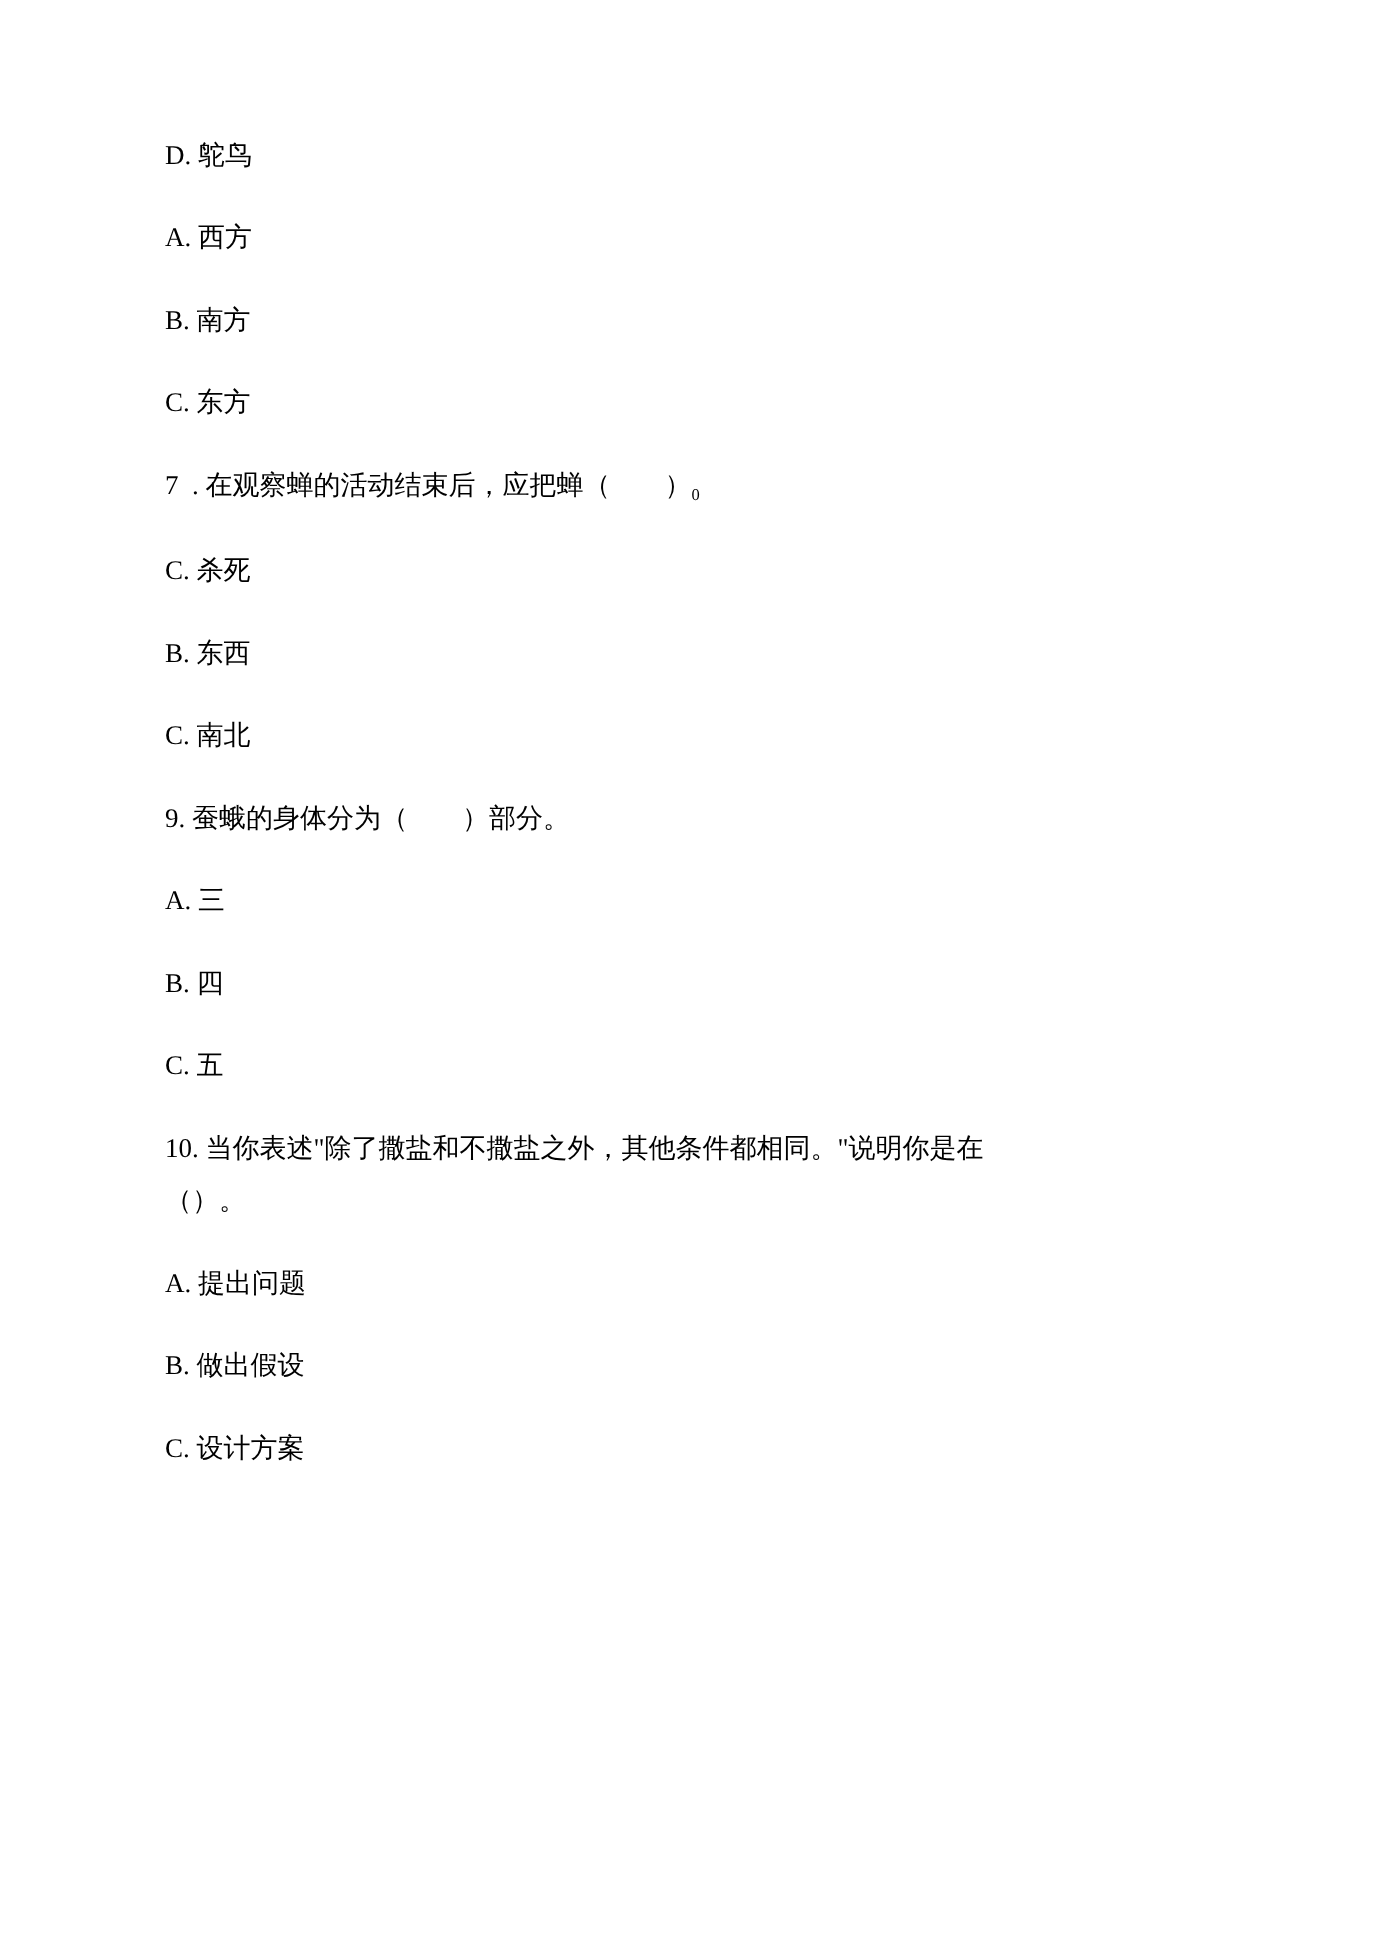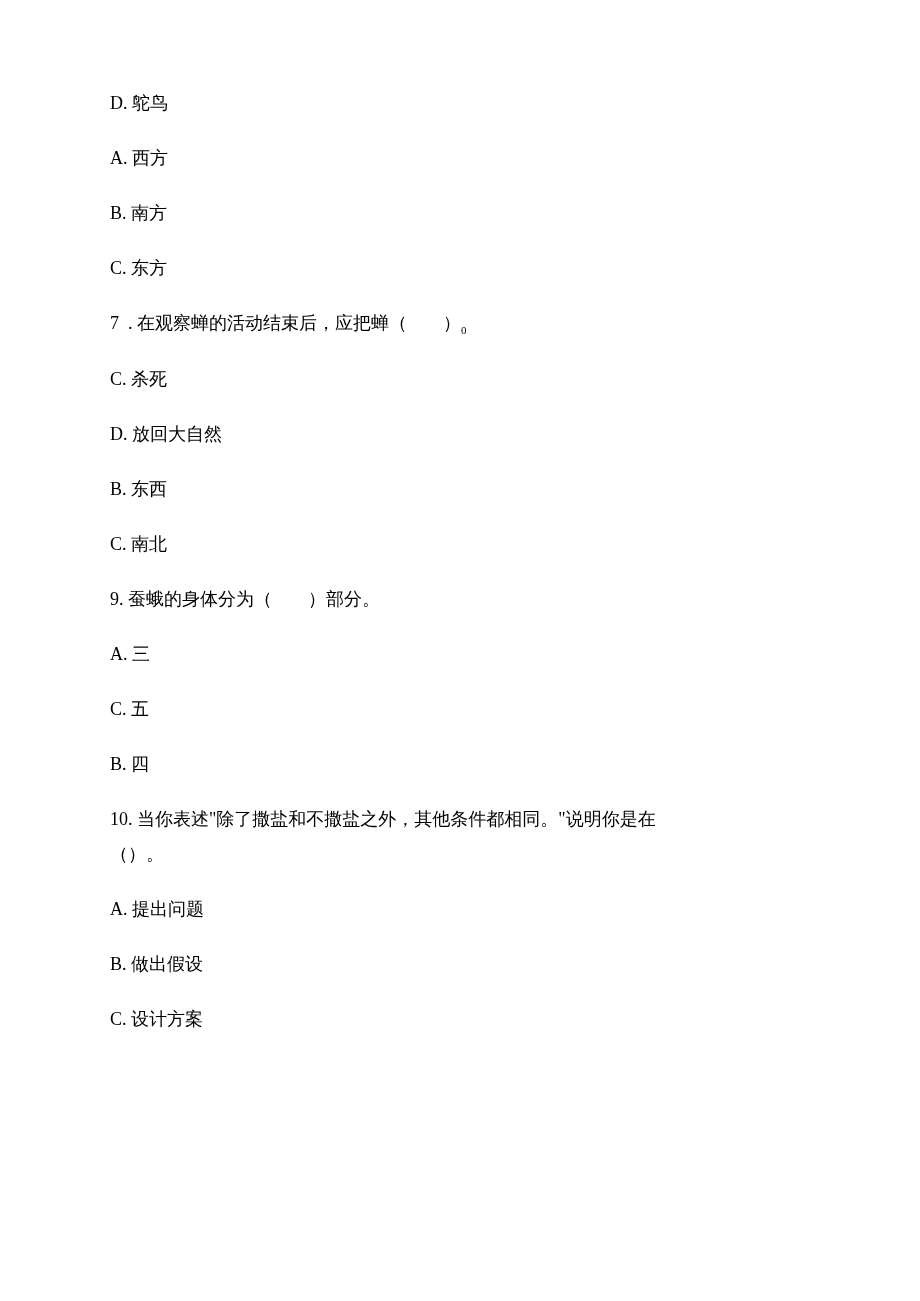--- a/index.html
+++ b/index.html
@@ -33,25 +33,24 @@
 </head>
 <body>
 
 <div id="content">
     <div class="line"><span>D. 鸵鸟</span></div>
     <div class="line"><span>A. 西方</span></div>
     <div class="line"><span>B. 南方</span></div>
     <div class="line"><span>C. 东方</span></div>
     <div class="line"><span>7  . 在观察蝉的活动结束后，应把蝉（　　）</span><span class="subscript">0</span></div>
     <div class="line"><span>C. 杀死</span></div>
-    <div class="line"><span>D. 放回大自然</span></div>
     <div class="line"><span>B. 东西</span></div>
     <div class="line"><span>C. 南北</span></div>
     <div class="line"><span>9. 蚕蛾的身体分为（　　）部分。</span></div>
     <div class="line"><span>A. 三</span></div>
+    <div class="line"><span>B. 四</span></div>
     <div class="line"><span>C. 五</span></div>
-    <div class="line"><span>B. 四</span></div>
     <div class="line-compact"><span>10. 当你表述"除了撒盐和不撒盐之外，其他条件都相同。"说明你是在</span></div>
     <div class="line"><span>（）。</span></div>
     <div class="line"><span>A. 提出问题</span></div>
     <div class="line"><span>B. 做出假设</span></div>
     <div class="line"><span>C. 设计方案</span></div>
   </div>
 
 </body></html>

